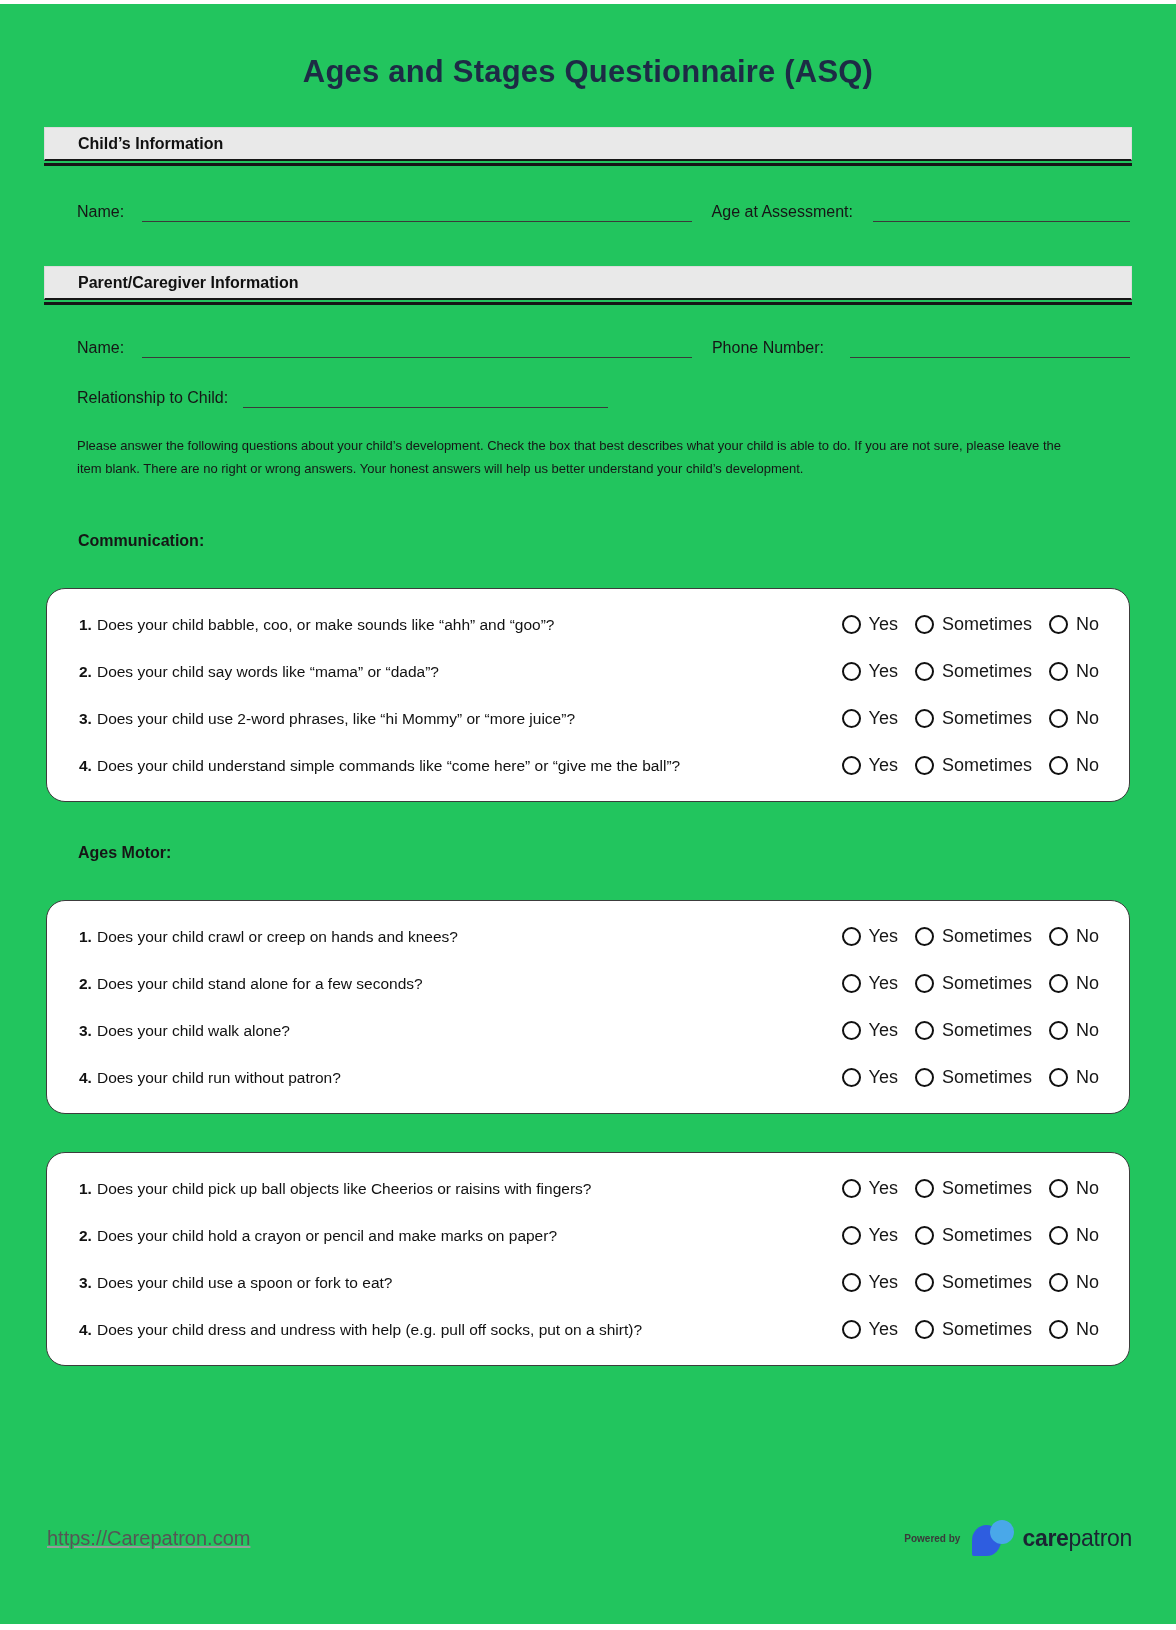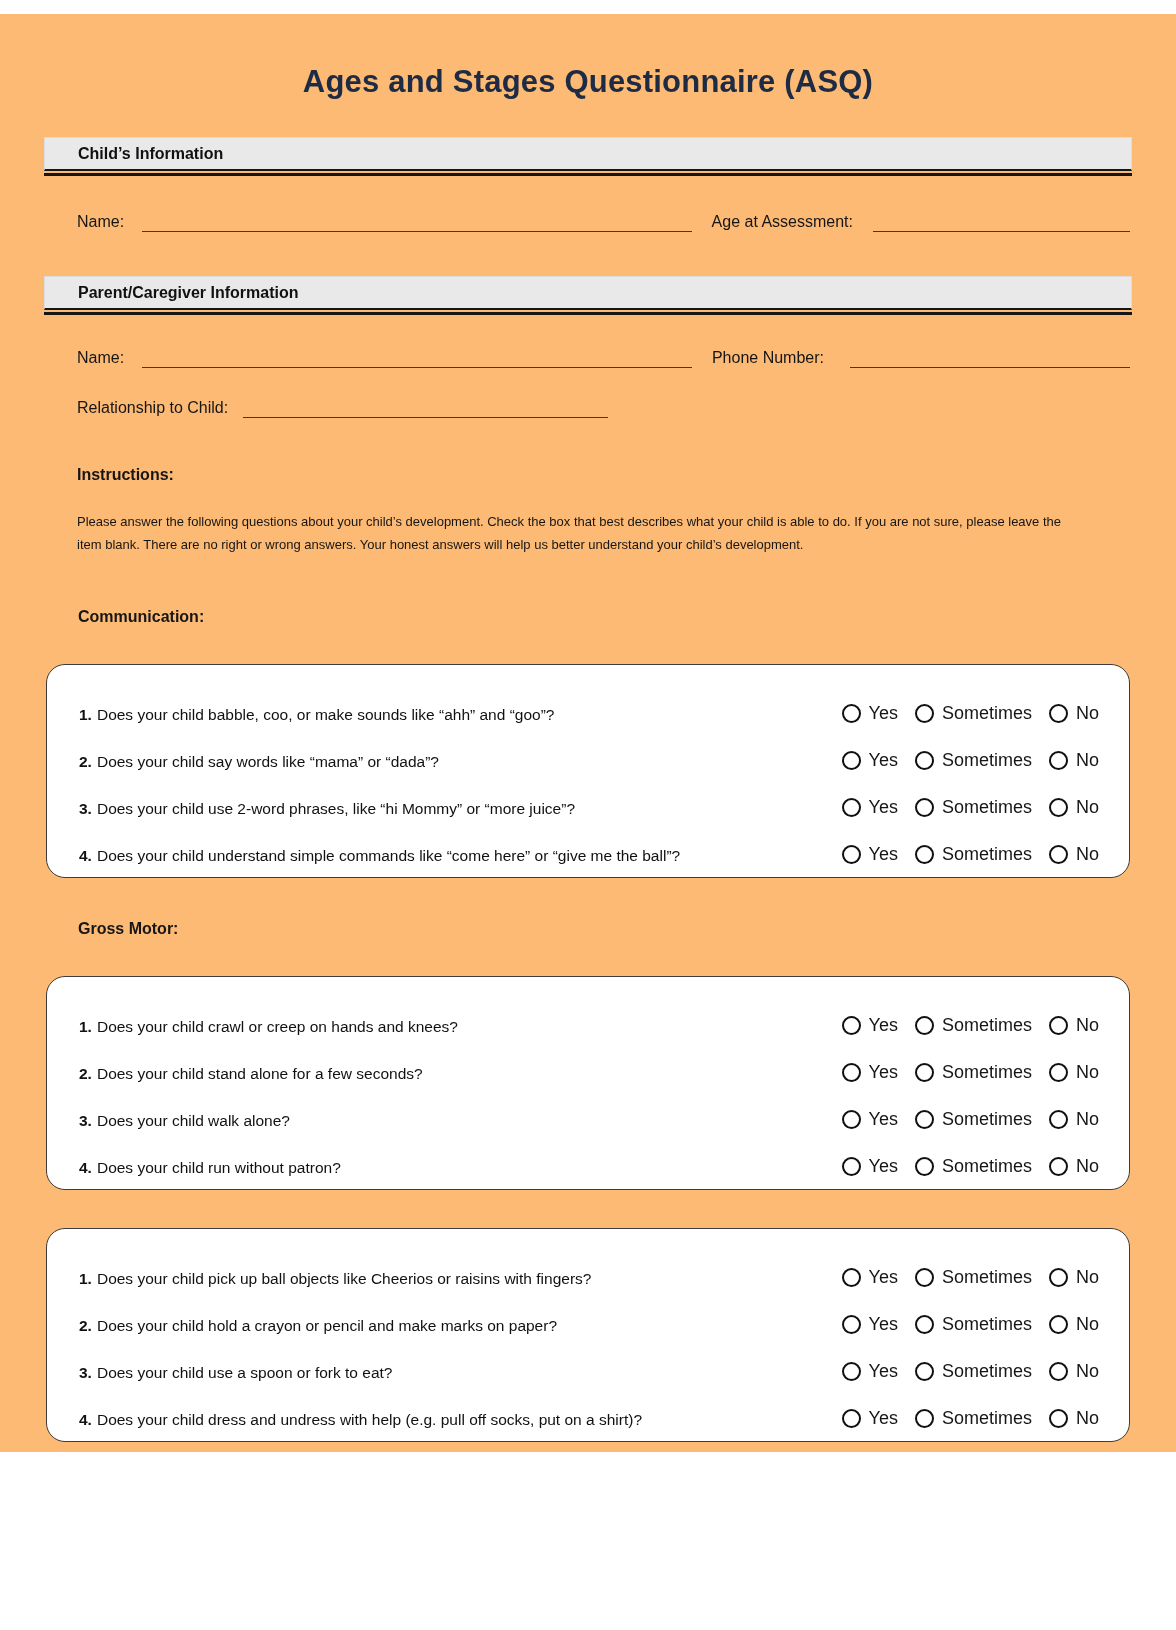--- a/index.html
+++ b/index.html
@@ -1,23 +1,23 @@
 <!DOCTYPE html>
 <html><head>
 <meta charset="utf-8">
 <style>
   * { margin: 0; padding: 0; box-sizing: border-box; }
   html, body { background: #ffffff; }
   body { font-family: "Liberation Sans", sans-serif; color: #161616; }
   .page {
     position: relative;
     width: 1176px;
-    height: 1438px;
-    margin: 14px auto;
-    background: #fdba74;
+    height: 1620px;
+    margin: 4px auto;
+    background: #22c55e;
     overflow: hidden;
   }
   .title {
     margin-top: 50px;
     text-align: center;
     font-size: 31px;
     font-weight: bold;
     color: #1d2b45;
     letter-spacing: 0.2px;
   }
@@ -80,21 +80,21 @@
   .gh-comm { margin-top: 52px; }
   .q-box {
     margin: 38px 46px 0 46px;
     border: 1.7px solid #3c3c3c;
     border-radius: 19px;
     padding: 12px 30px 12px 32px;
     background: #ffffff;
   }
   .q-row {
     display: flex;
-    align-items: flex-end;
+    align-items: center;
     justify-content: space-between;
     height: 47px;
   }
   .q-text { font-size: 15.5px; color: #111111; padding-right: 12px; }
   .q-text b { margin-right: 5px; }
   .opts {
     display: flex;
     align-items: center;
     gap: 17px;
     white-space: nowrap;
@@ -182,21 +182,20 @@
     <span class="fline grow"></span>
     <span class="label lbl2">Phone Number:</span>
     <span class="fline w-phone"></span>
   </div>
 
   <div class="field-row row-rel">
     <span class="label">Relationship to Child:</span>
     <span class="fline w-rel"></span>
   </div>
 
-  <div class="instructions-heading">Instructions:</div>
   <p class="instructions-body">Please answer the following questions about your child’s development. Check the box that best describes what your child is able to do. If you are not sure, please leave the item blank. There are no right or wrong answers. Your honest answers will help us better understand your child’s development.</p>
 
   <div class="group-heading gh-comm">Communication:</div>
   <div class="q-box">
 
     <div class="q-row">
       <div class="q-text"><b>1.</b><span>Does your child babble, coo, or make sounds like “ahh” and “goo”?</span></div>
       <div class="opts">
         <label class="opt">
             <span class="radio"></span>
@@ -262,21 +261,21 @@
           </label>
         <label class="opt">
             <span class="radio"></span>
             <span>No</span>
           </label>
       </div>
     </div>
 
   </div>
 
-  <div class="group-heading">Gross Motor:</div>
+  <div class="group-heading">Ages Motor:</div>
   <div class="q-box">
 
     <div class="q-row">
       <div class="q-text"><b>1.</b><span>Does your child crawl or creep on hands and knees?</span></div>
       <div class="opts">
         <label class="opt">
             <span class="radio"></span>
             <span>Yes</span>
           </label>
         <label class="opt">

